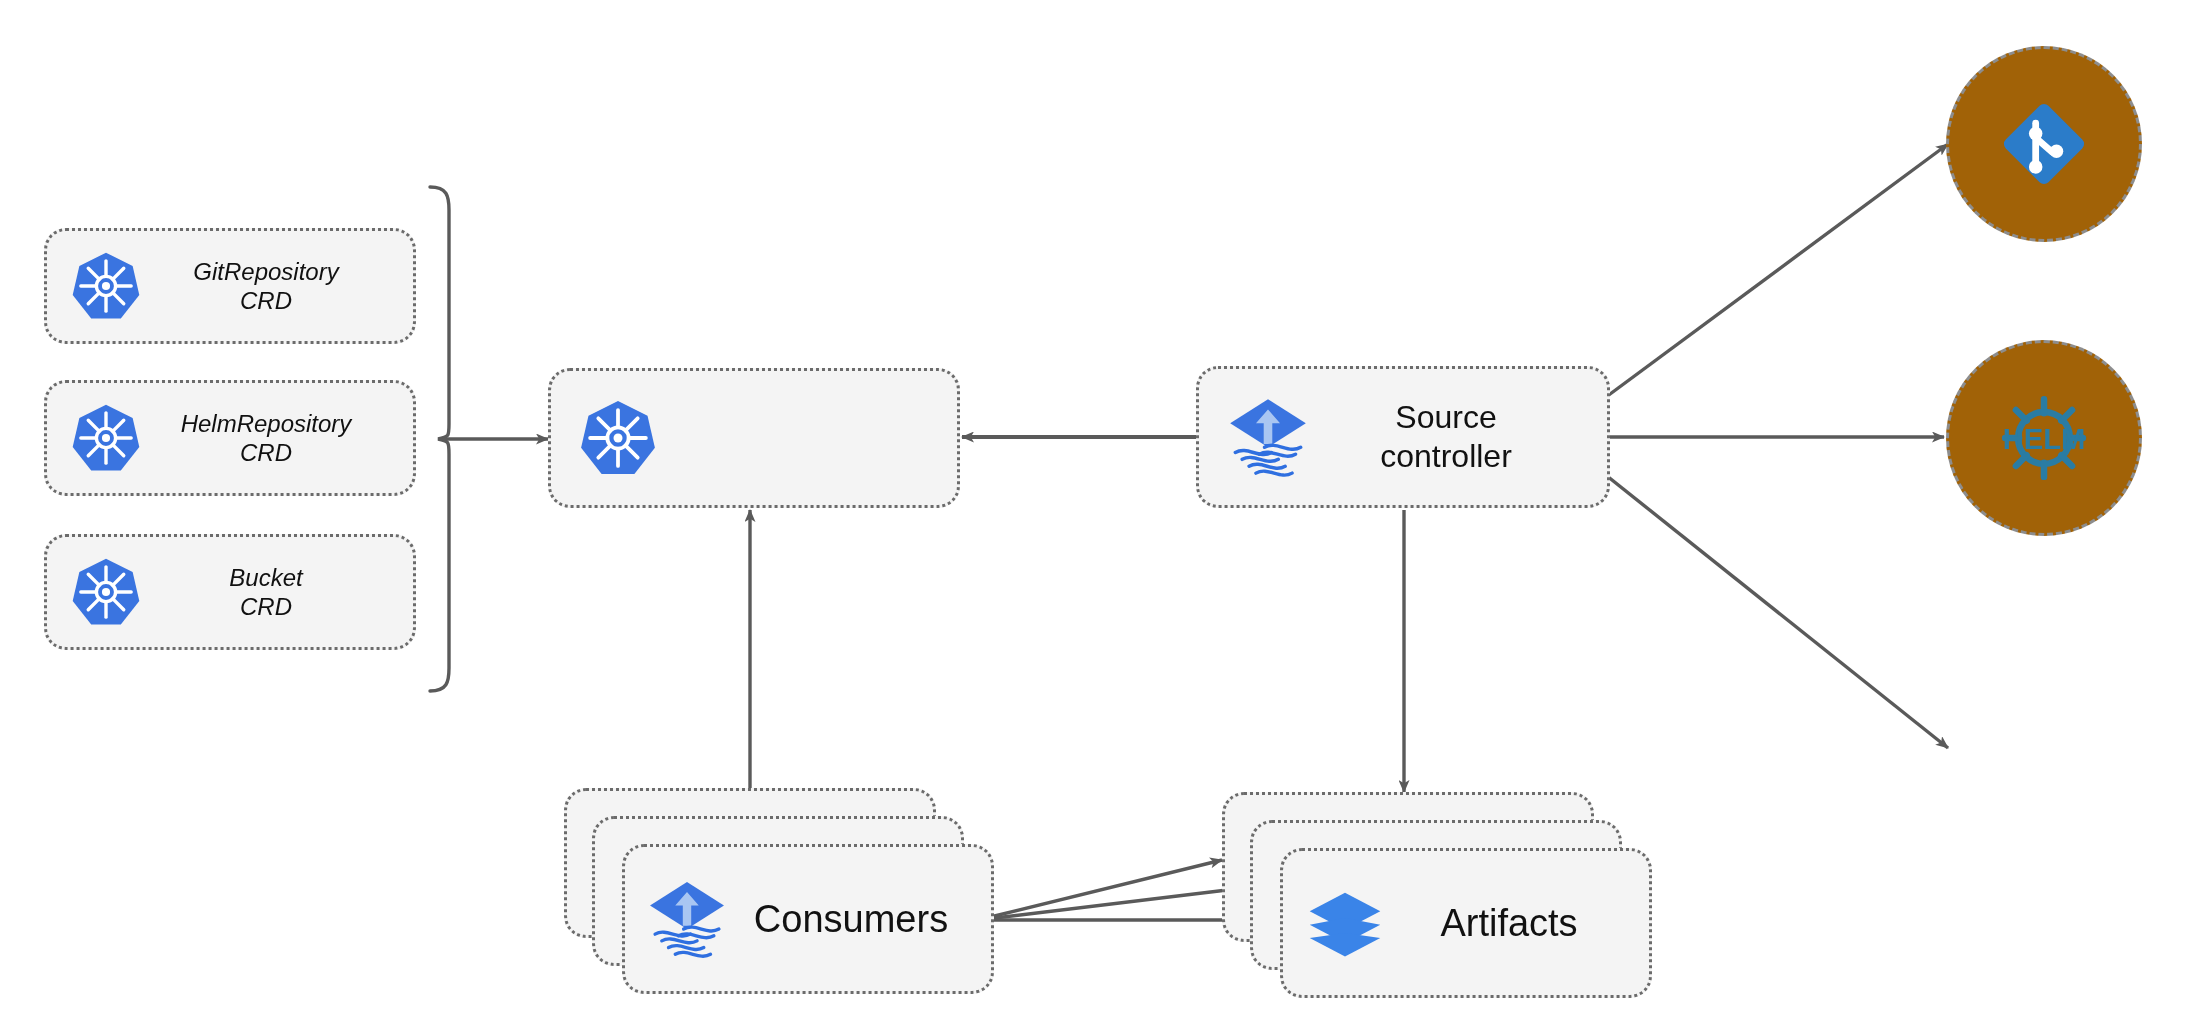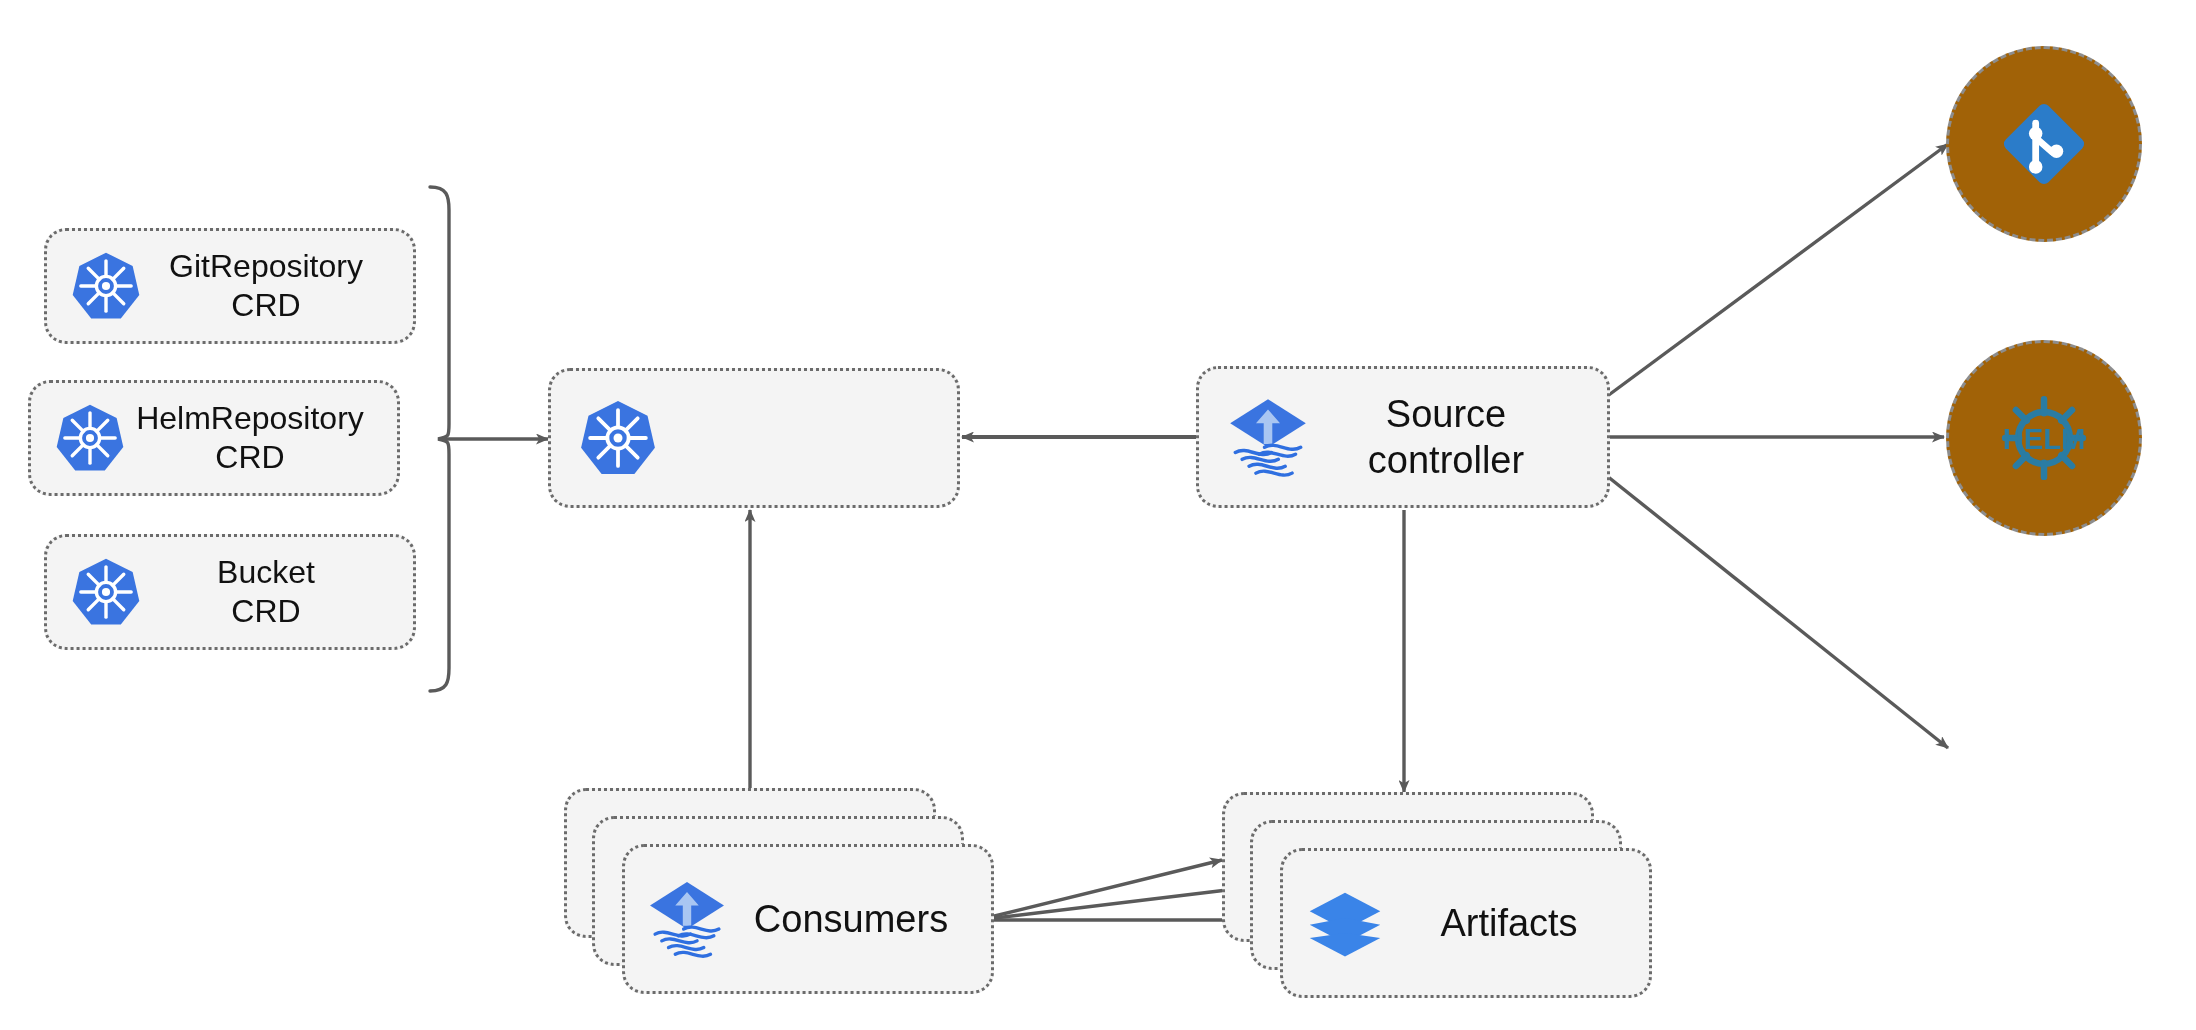--- a/index.html
+++ b/index.html
@@ -55,39 +55,39 @@
     justify-content: center;
   }
 
   
   .crd {
     width: 372px;
     height: 116px;
     padding: 0 18px 0 22px;
   }
   .crd .nodeicon { width: 74px; height: 74px; }
-  .crd .label { font-size: 32px; padding-right: 6px; }
+  .crd .label { font-size: 24px; padding-right: 6px; font-style: italic; }
 
   
   #node-k8s-api {
     left: 548px; top: 368px;
     width: 412px; height: 140px;
     padding: 0 26px 0 26px;
   }
   #node-k8s-api .nodeicon { width: 82px; height: 82px; }
   #node-k8s-api .label { font-size: 39px; text-align: center; }
 
   
   #node-source-controller {
     left: 1196px; top: 366px;
     width: 414px; height: 142px;
     padding: 0 26px 0 26px;
   }
   #node-source-controller .nodeicon { width: 86px; height: 86px; }
-  #node-source-controller .label { font-size: 38px; }
+  #node-source-controller .label { font-size: 32px; }
 
   
   .stack {
     position: absolute;
   }
   .stack .card {
     position: absolute;
     box-sizing: border-box;
     background: #f4f4f4;
     border: 3px dotted #6b6b6b;
@@ -174,21 +174,21 @@
           <line x1="74" y1="26" x2="59" y2="41"></line>
           <line x1="41" y1="59" x2="26" y2="74"></line>
         </g>
         <circle cx="50" cy="50" r="5.5" fill="#ffffff"></circle>
       </svg>
     </span>
     <span class="label">GitRepository
 CRD</span>
   </div>
 
-  <div class="node crd" id="crd-1" style="left:28px; top:380px;">
+  <div class="node crd" id="crd-1" style="left:44px; top:380px;">
     <span class="nodeicon">
       <svg viewBox="0 0 100 100" width="74" height="74" aria-hidden="true">
         <polygon points="50,5 86,23 95,62 70,94 30,94 5,62 14,23" fill="#3a74e0"></polygon>
         <g fill="none" stroke="#ffffff" stroke-width="4.6" stroke-linecap="round">
           <circle cx="50" cy="50" r="13"></circle>
           <line x1="50" y1="16" x2="50" y2="37"></line>
           <line x1="50" y1="63" x2="50" y2="84"></line>
           <line x1="16" y1="50" x2="37" y2="50"></line>
           <line x1="63" y1="50" x2="84" y2="50"></line>
           <line x1="26" y1="26" x2="41" y2="41"></line>

